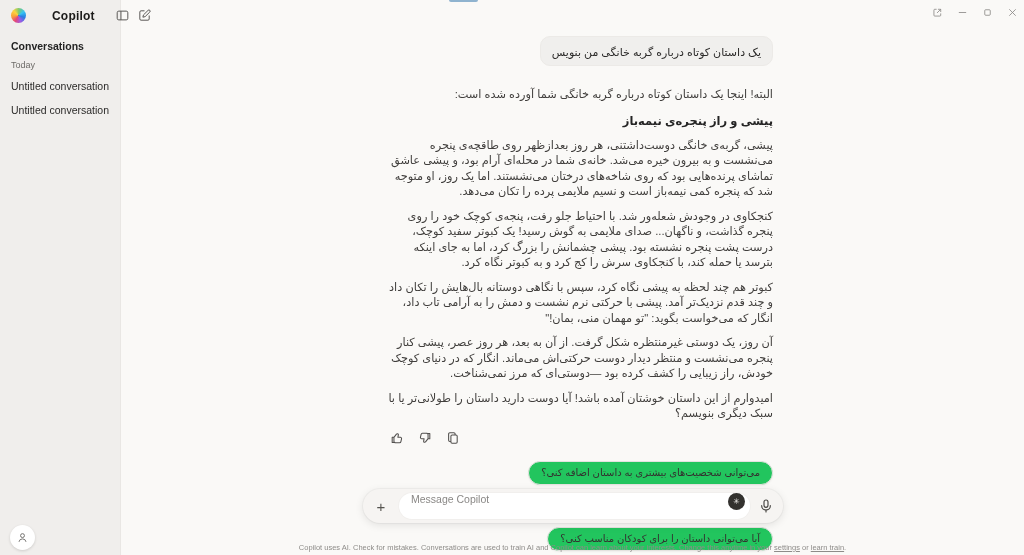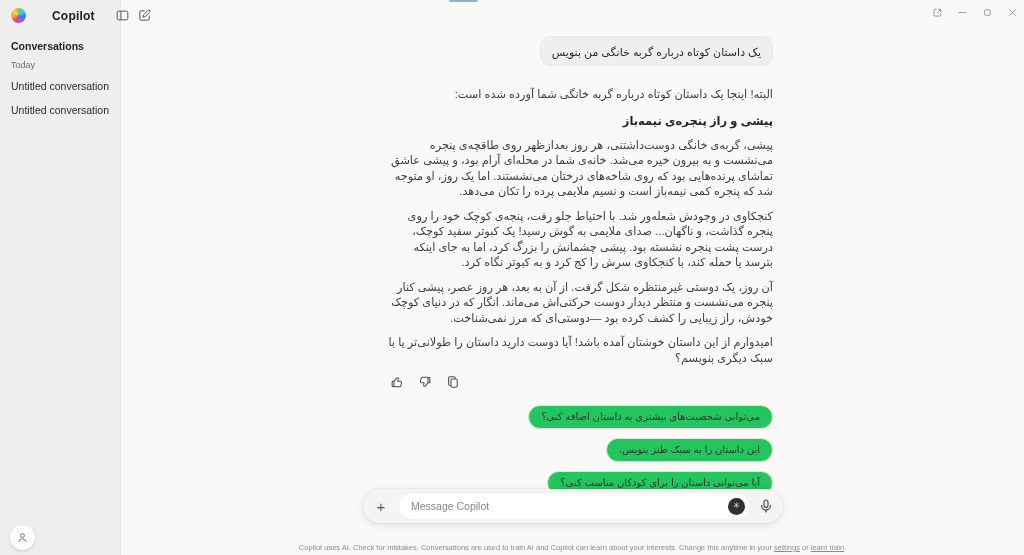--- a/index.html
+++ b/index.html
@@ -61,21 +61,21 @@
   
   .composer {
     position:absolute; left:363px; top:489px; width:420px; height:34px;
     background:#f6f4f2; border-radius:17px; box-shadow:0 2px 8px rgba(0,0,0,.10), 0 0 0 1px rgba(0,0,0,.03);
     display:flex; align-items:center; padding:0 9px 0 8px;
   }
   .plus-btn { width:20px; height:20px; display:flex; align-items:center; justify-content:center;
     font-size:15px; color:#55534f; cursor:pointer; flex:0 0 auto; }
   .input-pill {
     flex:1; height:26px; margin:0 8px; background:#fff; border-radius:14px;
-    display:flex; align-items:center; padding:0 5px 0 12px; box-shadow:0 0 0 1px rgba(0,0,0,.02);
+    display:flex; align-items:flex-start; padding:0 5px 0 12px; box-shadow:0 0 0 1px rgba(0,0,0,.02);
   }
   .msg-input { flex:1; border:none; outline:none; background:transparent;
     font-family:inherit; font-size:10.5px; color:#2b2a29; }
   .msg-input::placeholder { color:#8a8886; }
   .orb-btn { width:17px; height:17px; border-radius:50%; background:#33312e; flex:0 0 auto;
     display:flex; align-items:center; justify-content:center; cursor:pointer; }
   .orb-btn span { color:#f5f3ef; font-size:8px; line-height:1; }
   .mic-btn { width:16px; height:16px; color:#44423f; cursor:pointer; flex:0 0 auto; }
   .mic-btn svg { width:100%; height:100%; }
   
@@ -147,20 +147,21 @@
 </div>
 
 <div class="chat-col">
   <div class="user-bubble">یک داستان کوتاه درباره گربه خانگی من بنویس</div>
 
   <div class="assistant">
     <p>البته! اینجا یک داستان کوتاه درباره گربه خانگی شما آورده شده است:</p>
     <div class="story-title">پیشی و راز پنجره‌ی نیمه‌باز</div>
     <p>پیشی، گربه‌ی خانگی دوست‌داشتنی، هر روز بعدازظهر روی طاقچه‌ی پنجره می‌نشست و به بیرون خیره می‌شد. خانه‌ی شما در محله‌ای آرام بود، و پیشی عاشق تماشای پرنده‌هایی بود که روی شاخه‌های درختان می‌نشستند. اما یک روز، او متوجه شد که پنجره کمی نیمه‌باز است و نسیم ملایمی پرده را تکان می‌دهد.</p>
     <p>کنجکاوی در وجودش شعله‌ور شد. با احتیاط جلو رفت، پنجه‌ی کوچک خود را روی پنجره گذاشت، و ناگهان... صدای ملایمی به گوش رسید! یک کبوتر سفید کوچک، درست پشت پنجره نشسته بود. پیشی چشمانش را بزرگ کرد، اما به جای اینکه بترسد یا حمله کند، با کنجکاوی سرش را کج کرد و به کبوتر نگاه کرد.</p>
+    <p>کبوتر هم چند لحظه به پیشی نگاه کرد، سپس با نگاهی دوستانه بال‌هایش را تکان داد و چند قدم نزدیک‌تر آمد. پیشی با حرکتی نرم نشست و دمش را به آرامی تاب داد، انگار که می‌خواست بگوید: "تو مهمان منی، بمان!"</p>
     <p>آن روز، یک دوستی غیرمنتظره شکل گرفت. از آن به بعد، هر روز عصر، پیشی کنار پنجره می‌نشست و منتظر دیدار دوست حرکتی‌اش می‌ماند. انگار که در دنیای کوچک خودش، راز زیبایی را کشف کرده بود —دوستی‌ای که مرز نمی‌شناخت.</p>
     <p>امیدوارم از این داستان خوشتان آمده باشد! آیا دوست دارید داستان را طولانی‌تر یا با سبک دیگری بنویسم؟</p>
   </div>
 
   <div class="actions">
     <div class="action-btn">
       <svg viewBox="0 0 16 16" fill="none" stroke="currentColor" stroke-width="1.2" stroke-linejoin="round" stroke-linecap="round">
         <path d="M2.5 7.2h2v6h-2zM4.5 12.6l1.4.9h5c.75 0 1.4-.52 1.55-1.25l.75-3.4c.18-.87-.48-1.65-1.37-1.65H9l.55-2.7c.13-.66-.3-1.3-.96-1.43-.48-.1-.97.12-1.22.54L4.5 7.2"></path>
       </svg>
     </div>

